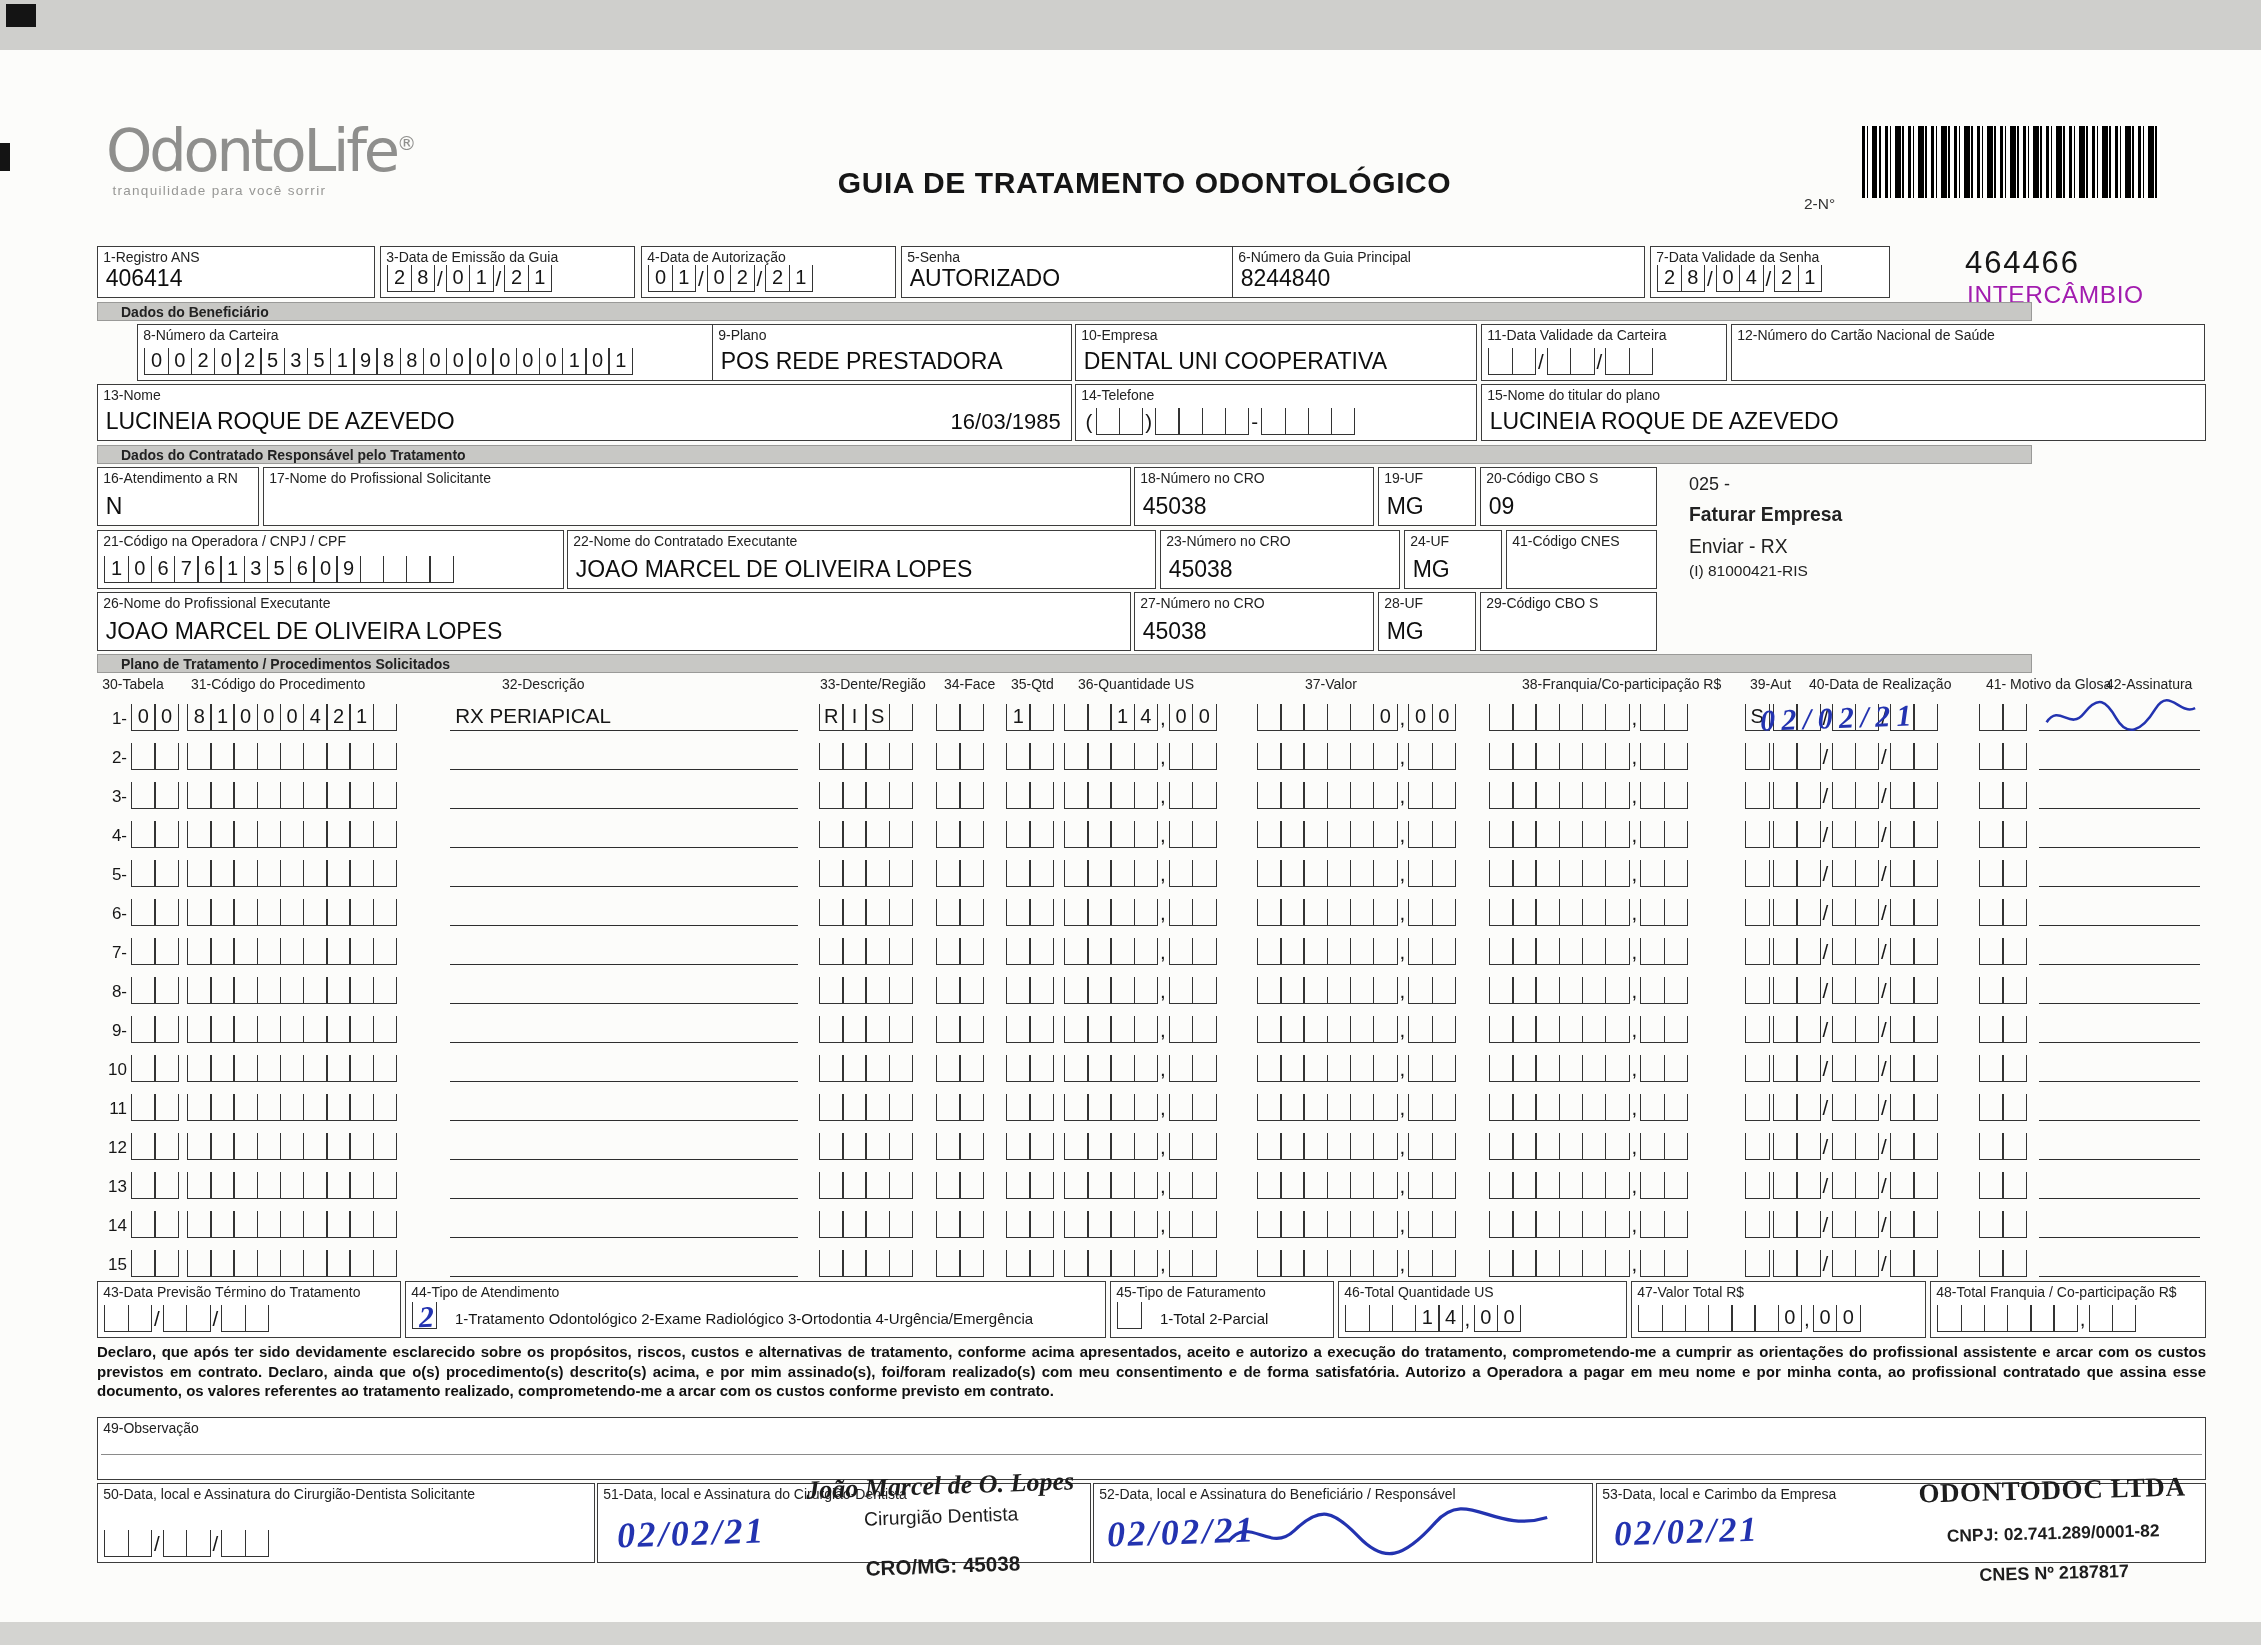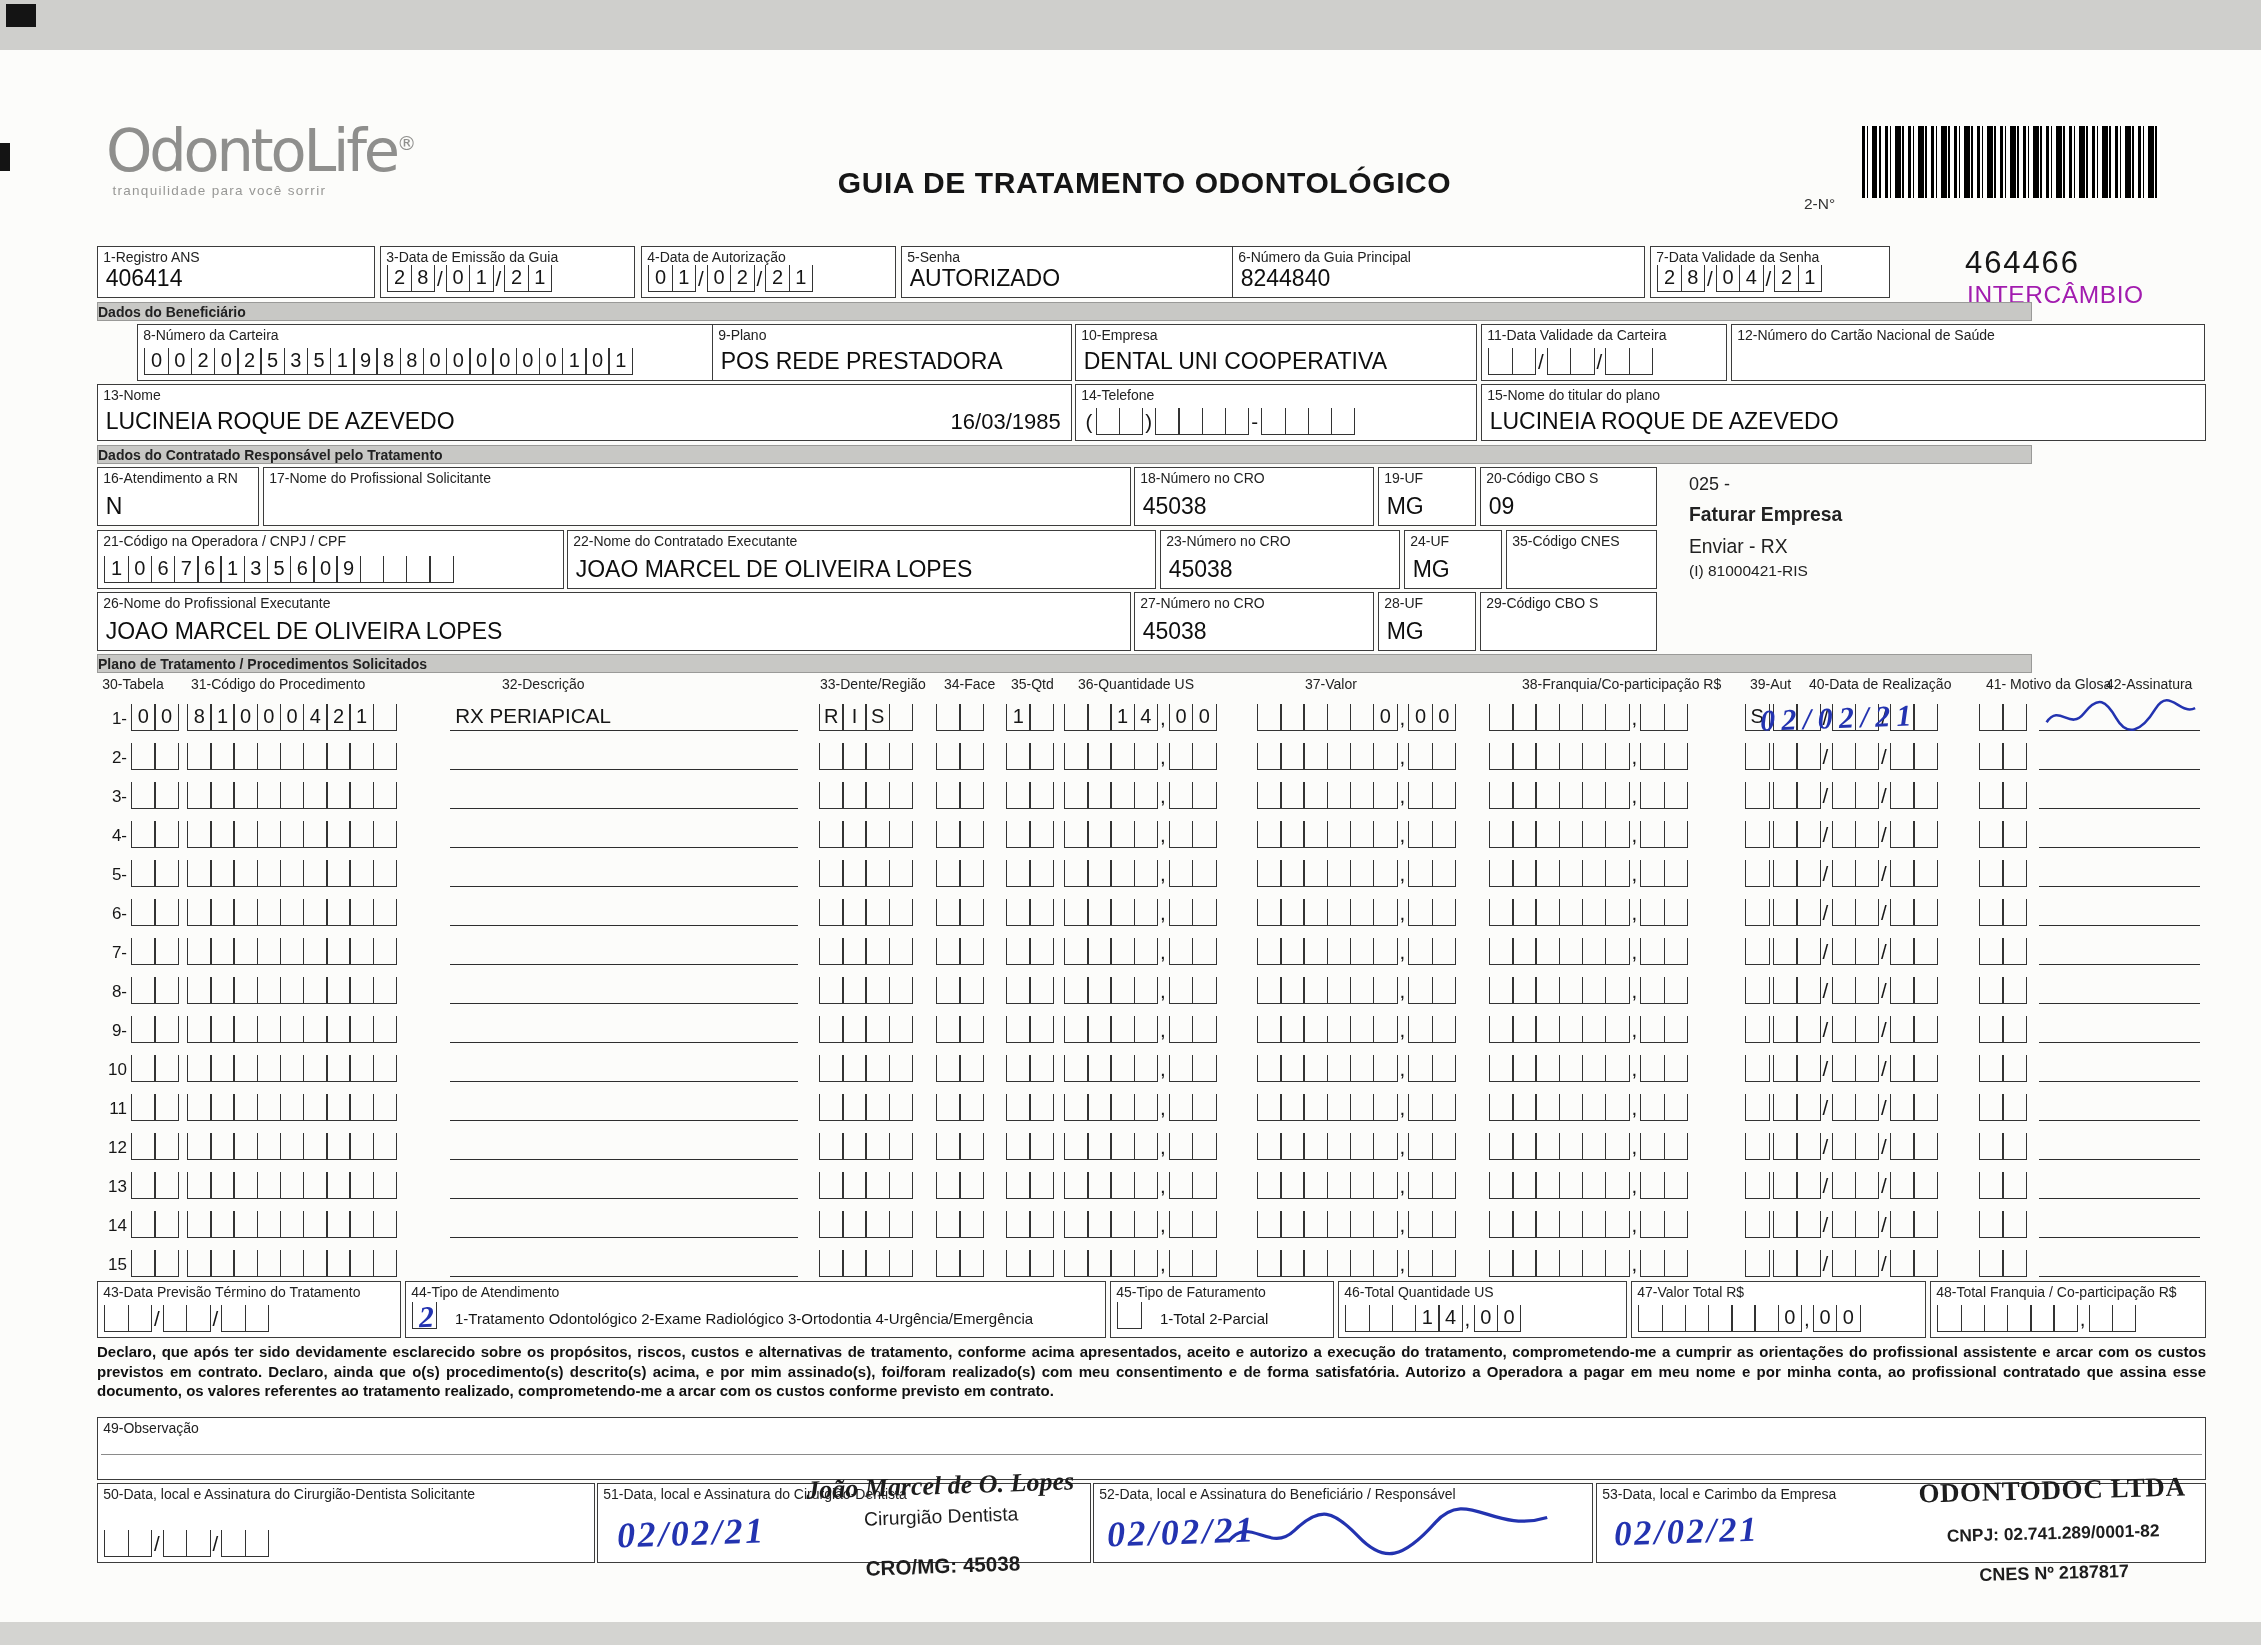--- a/index.html
+++ b/index.html
@@ -29,21 +29,21 @@
   .fvalue{position:absolute;bottom:5.2px;left:7.7px;font-size:23px;color:#0e0e0e;white-space:nowrap;}
   .fextra{position:absolute;bottom:5.2px;right:10.3px;font-size:22px;color:#0e0e0e;}
   .fcomb{position:absolute;bottom:5.2px;left:6.4px;}
 
   
   .comb{display:inline-flex;align-items:flex-end;}
   .comb-cell{display:inline-flex;width:24.5px;height:27px;border-left:1.3px solid #333;border-right:1.3px solid #333;border-bottom:1.3px solid #333;margin-right:-1.3px;align-items:flex-end;justify-content:center;font-size:20px;padding-bottom:1.9px;}
   .comb-sep{font-size:20.6px;line-height:26px;padding:0 3.2px;}
 
   
-  .secbar{position:absolute;left:97px;width:1935px;height:19.3px;background:#c8c8c5;border:0.6px solid #9a9a98;font-size:14px;font-weight:bold;color:#222;padding-left:0;line-height:18px;}
+  .secbar{position:absolute;left:97px;width:1935px;height:19.3px;background:#c8c8c5;border:0.6px solid #9a9a98;font-size:14px;font-weight:bold;color:#222;padding-left:23px;line-height:18px;}
   #sec1{top:302px;} #sec2{top:445px;} #sec3{top:654px;}
 
   
   #f1{left:97px;top:246px;width:278px;height:52px;}
   #f3{left:380px;top:246px;width:255px;height:52px;}
   #f4{left:641px;top:246px;width:255px;height:52px;}
   #f5{left:901px;top:246px;width:369px;height:52px;}
   #f6{left:1232px;top:246px;width:413px;height:52px;}
   #f7{left:1650px;top:246px;width:240px;height:52px;}
   #f8{left:97px;top:324px;width:611px;height:57px;margin-left:40px;}
@@ -340,21 +340,21 @@
   </div>
   <div class="field" id="f23">
     <span class="flabel">23-Número no CRO</span>
     <span class="fvalue">45038</span>
   </div>
   <div class="field" id="f24">
     <span class="flabel">24-UF</span>
     <span class="fvalue">MG</span>
   </div>
   <div class="field" id="f25">
-    <span class="flabel">35-Código CNES</span>
+    <span class="flabel">41-Código CNES</span>
     <span class="fvalue"></span>
   </div>
   <div class="field" id="f26">
     <span class="flabel">26-Nome do Profissional Executante</span>
     <span class="fvalue">JOAO MARCEL DE OLIVEIRA LOPES</span>
   </div>
   <div class="field" id="f27">
     <span class="flabel">27-Número no CRO</span>
     <span class="fvalue">45038</span>
   </div>

